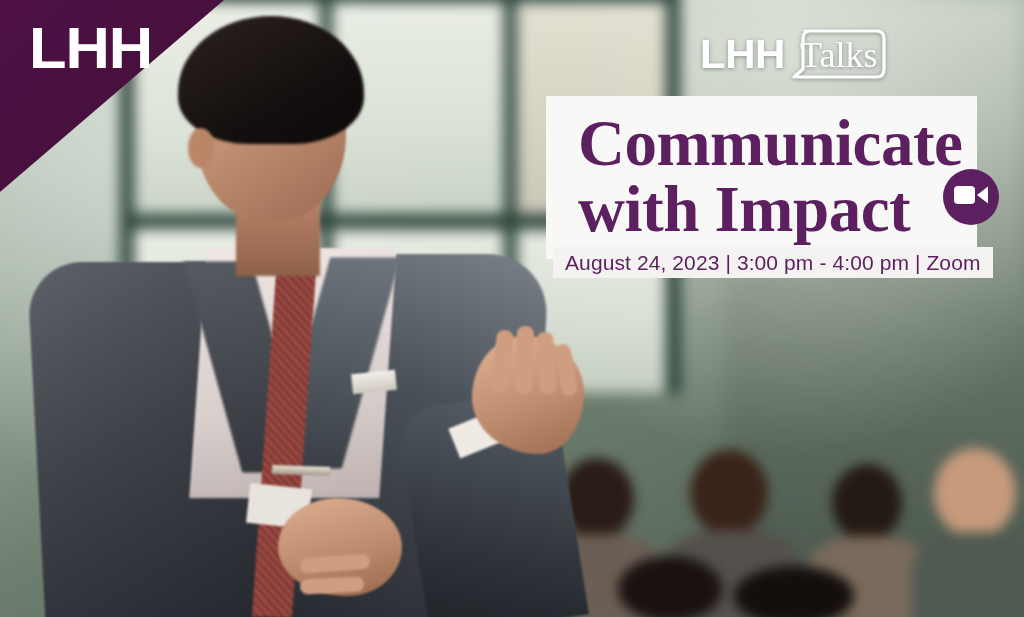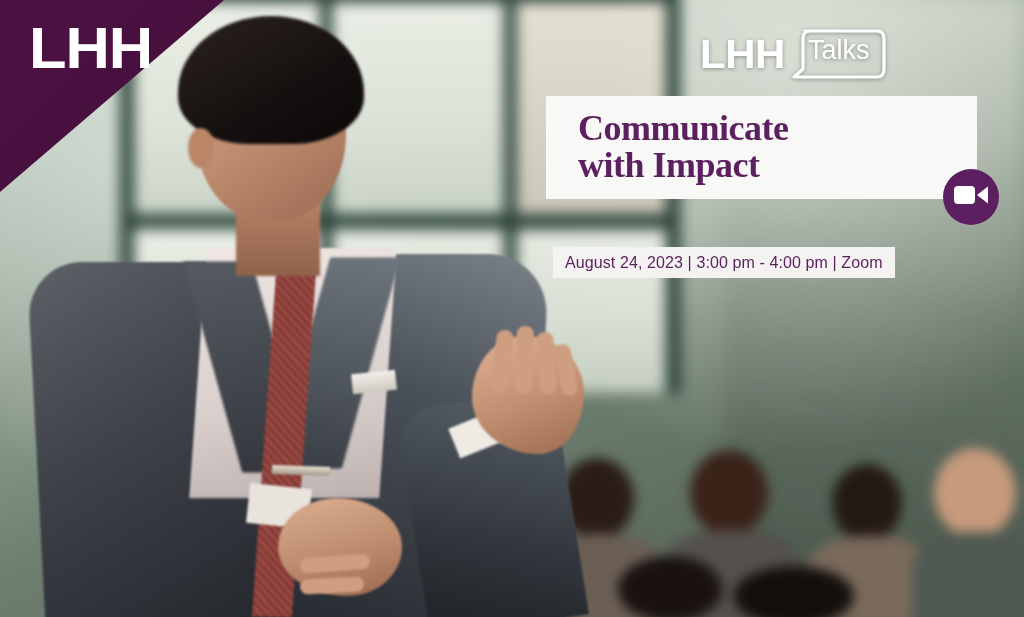--- a/index.html
+++ b/index.html
@@ -242,59 +242,59 @@
     line-height: 1;
     transform: scaleX(1.05);
     transform-origin: left center;
   }
   .talks-bubble { position: relative; width: 96px; height: 52px; margin-left: 6px; }
   .talks-bubble svg { position: absolute; inset: 0; }
   .talks-word {
     position: absolute;
     left: 0; right: 0; top: 9px;
     text-align: center;
-    font-family: Liberation Sans, sans-serif;
+    font-family: Liberation Serif, serif;
     font-weight: 400;
-    font-size: 27px;
+    font-size: 36px;
     color: #ffffff;
     line-height: 1;
   }
 
   
   .title-card {
     position: absolute;
     left: 546px; top: 96px;
     width: 431px;
     padding: 14px 0 16px 0;
     background: #f8f8f6;
   }
   .title-text {
     margin: 0;
     padding: 0 18px 0 32px;
     font-family: "Liberation Serif", serif;
     font-weight: 700;
-    font-size: 36px;
+    font-size: 65px;
     line-height: 1.02;
     color: #5c1f5f;
     letter-spacing: -0.5px;
   }
   .title-line { display: block; white-space: nowrap; }
 
   .date-card {
     position: absolute;
     left: 553px; top: 247px;
     height: 31px;
     padding: 0 12px;
     display: flex;
     align-items: center;
     background: #f4f3f1;
   }
   .date-text {
     font-family: "Liberation Sans", sans-serif;
-    font-size: 16px;
+    font-size: 21px;
     color: #5c1f5f;
     white-space: nowrap;
     letter-spacing: 0.1px;
   }
 
   .video-badge {
     position: absolute;
     left: 943px; top: 169px;
     width: 56px; height: 56px;
     border-radius: 50%;

